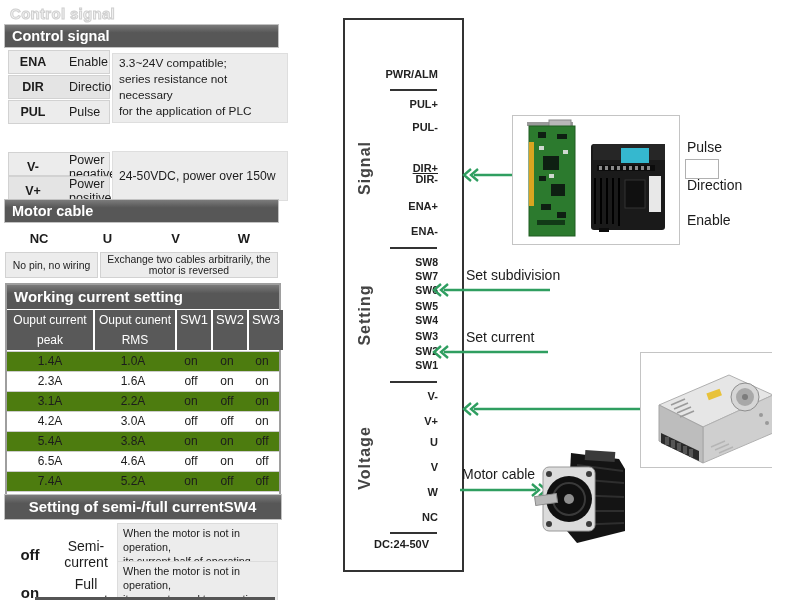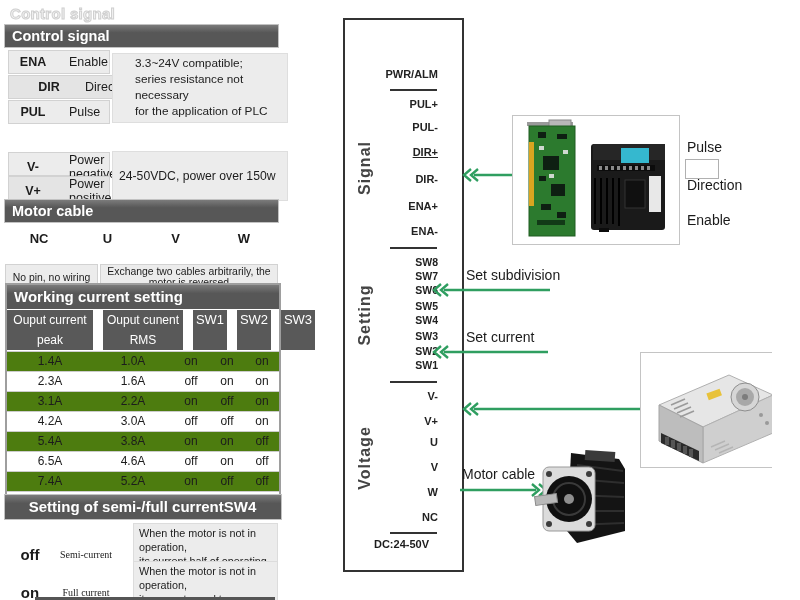--- a/index.html
+++ b/index.html
@@ -12,43 +12,43 @@
     -webkit-text-stroke:1px #cfcfcf;letter-spacing:.3px;}
   .sec-header{background:linear-gradient(#7b7b7b,#575757 35%,#575757);color:#fff;
     font-weight:bold;font-size:14.5px;line-height:22px;padding-left:7px;
     box-shadow:0 0 0 1px #c2c2c2;}
   .term-row{display:grid;grid-template-columns:48px 1fr;align-items:center;
     background:#ececec;border:1px solid #d2d2d2;font-size:12.5px;height:22px;}
   .term{text-align:center;font-weight:bold;}
   .desc{padding-left:12px;}
   .note-box{background:#ececec;border:1px solid #dedede;font-size:11.8px;
     display:flex;align-items:center;padding:2px 6px;line-height:1.35;}
-  .prelines{white-space:pre-line;margin-left:16px;}
+  .prelines{white-space:pre-line;}
   .pins-row{display:grid;grid-template-columns:repeat(4,1fr);align-items:center;}
   .pin-cell{text-align:center;font-size:13px;font-weight:bold;}
   .mc-notes{display:grid;grid-template-columns:93px 1fr;gap:2px;}
   .mc-note{background:#ececec;border:1px solid #d2d2d2;font-size:10.4px;
     display:flex;align-items:center;justify-content:center;text-align:center;padding:0 2px;}
 
   .wc-block{border:2px solid #9e9e9e;background:#fff;}
   .wc-title{background:linear-gradient(#7b7b7b,#575757 35%,#575757);color:#fff;
     font-weight:bold;font-size:15px;line-height:24px;padding-left:7px;}
-  .wc-colrow{display:grid;grid-template-columns:86px 80px 34px 34px 34px;gap:10px;
+  .wc-colrow{display:grid;grid-template-columns:86px 80px 34px 34px 34px;gap:2px;
     background:#fff;padding:1px 0;}
   .wc-h{background:#595959;color:#fff;font-size:12px;line-height:20px;text-align:center;}
   .wc-row{display:grid;grid-template-columns:86px 80px 36px 36px 34px;}
   .wc-c{font-size:12px;line-height:19px;text-align:center;}
   .wc-row.odd{background:#4d7c0f;border-top:1px solid #cccccc;border-bottom:1px solid #cccccc;}
   .sf-header{display:flex;justify-content:space-between;
     background:linear-gradient(#7b7b7b,#575757 35%,#575757);color:#fff;
     font-weight:bold;font-size:15px;line-height:24px;padding:0 8px 0 7px;
     box-shadow:0 0 0 1px #c2c2c2;}
   .sf-row{display:grid;grid-template-columns:50px 62px 1fr;align-items:center;}
   .sf-state{text-align:center;font-size:15px;font-weight:bold;}
-  .sf-mode{text-align:center;font-size:10px;font-family:Liberation Serif, serif;}
+  .sf-mode{text-align:center;font-size:14px;}
   .sf-desc{background:#ececec;border:1px solid #dcdcdc;font-size:10.8px;
     line-height:1.3;padding:2px 5px;}
   .bottom-bar{background:#555;}
 
   
   .driver-box{left:343px;top:18px;width:117px;height:550px;border:2px solid #333;background:#fff;}
   .dpin{position:absolute;width:78px;left:360px;text-align:right;font-size:11px;
     font-weight:bold;color:#222;line-height:13px;}
   .dpin.sw{font-size:10.5px;}
   .hline{position:absolute;left:390px;width:47px;height:2px;background:#333;}
@@ -67,21 +67,21 @@
 
   <div class="abs ghost-title">Control signal</div>
 
   <div class="abs sec-header" style="left:5px;top:25px;width:266px;">
     <span>Control signal</span>
   </div>
   <div class="abs term-row" style="left:8px;top:50px;width:100px;">
     <span class="term">ENA</span>
     <span class="desc">Enable</span>
   </div>
-  <div class="abs term-row" style="left:8px;top:75px;width:100px;background:#e4e4e4;padding-left:16px;">
+  <div class="abs term-row" style="left:8px;top:75px;width:100px;background:#e4e4e4;">
     <span class="term">DIR</span>
     <span class="desc">Direction</span>
   </div>
   <div class="abs term-row" style="left:8px;top:100px;width:100px;">
     <span class="term">PUL</span>
     <span class="desc">Pulse</span>
   </div>
   <div class="abs note-box" style="left:112px;top:53px;width:162px;height:64px;">
     <span class="prelines">3.3~24V compatible;
 series resistance not necessary
@@ -102,21 +102,21 @@
 
   <div class="abs sec-header" style="left:5px;top:200px;width:266px;">
     <span>Motor cable</span>
   </div>
   <div class="abs pins-row" style="left:5px;top:227px;width:273px;height:22px;">
     <span class="pin-cell">NC</span>
     <span class="pin-cell">U</span>
     <span class="pin-cell">V</span>
     <span class="pin-cell">W</span>
   </div>
-  <div class="abs mc-notes" style="left:5px;top:264px;width:273px;height:26px;border-radius:9px;">
+  <div class="abs mc-notes" style="left:5px;top:252px;width:273px;height:26px;border-radius:9px;">
     <div class="mc-note">No pin, no wiring</div>
     <div class="mc-note">Exchange two cables arbitrarily, the motor is reversed</div>
   </div>
 
   <div class="abs wc-block" style="left:5px;top:283px;width:272px;">
     <div class="wc-title">
       <span>Working current setting</span>
     </div>
     <div class="wc-colrow">
       <div class="wc-h">Ouput current peak</div>
@@ -202,21 +202,21 @@
   <div class="abs bottom-bar" style="left:35px;top:597px;width:240px;height:3px;"></div>
 
   <div class="abs driver-box"></div>
 
   <div class="abs dpin" style="top:68px;">PWR/ALM</div>
   <div class="abs hline" style="top:89px;"></div>
 
   <div class="abs rot" style="left:316px;top:158px;">Signal</div>
   <div class="abs dpin" style="top:98px;text-align:right;">PUL+</div>
   <div class="abs dpin" style="top:121px;">PUL-</div>
-  <div class="abs dpin" style="top:146px;text-decoration:underline;">DIR+</div>
+  <div class="abs dpin" style="top:162px;text-decoration:underline;">DIR+</div>
   <div class="abs dpin" style="top:173px;">DIR-</div>
   <div class="abs dpin" style="top:200px;">ENA+</div>
   <div class="abs dpin" style="top:225px;">ENA-</div>
   <div class="abs hline" style="top:247px;"></div>
 
   <div class="abs rot" style="left:316px;top:305px;">Setting</div>
   <div class="abs dpin sw" style="top:256px;">SW8</div>
   <div class="abs dpin sw" style="top:270px;">SW7</div>
   <div class="abs dpin sw" style="top:284px;">SW6</div>
   <div class="abs dpin sw" style="top:300px;">SW5</div>

